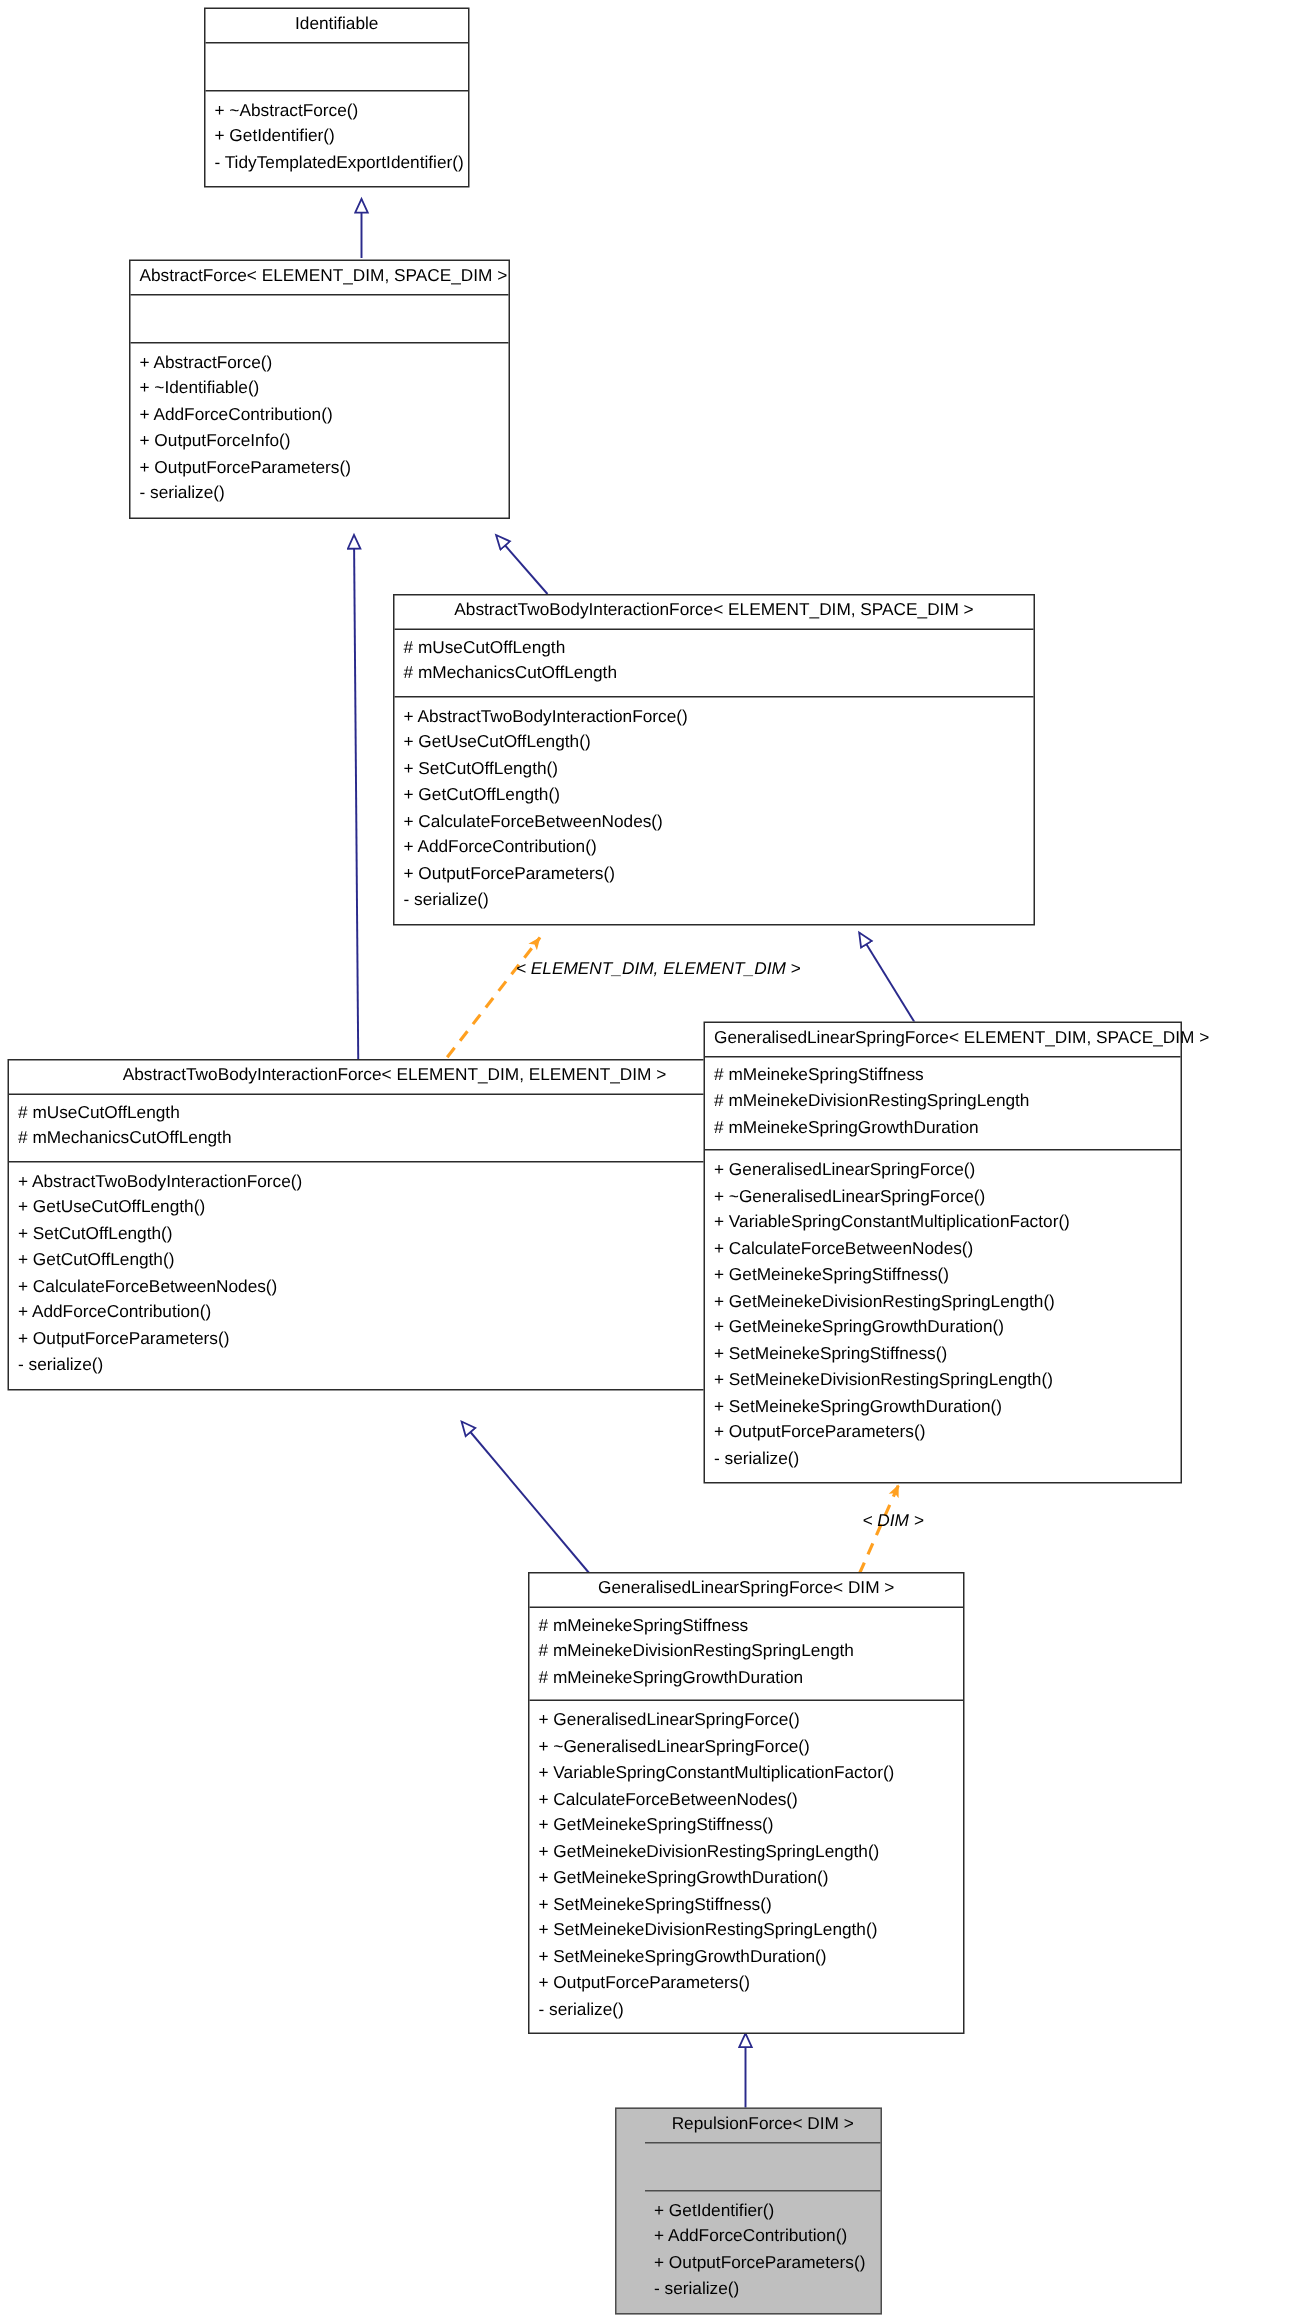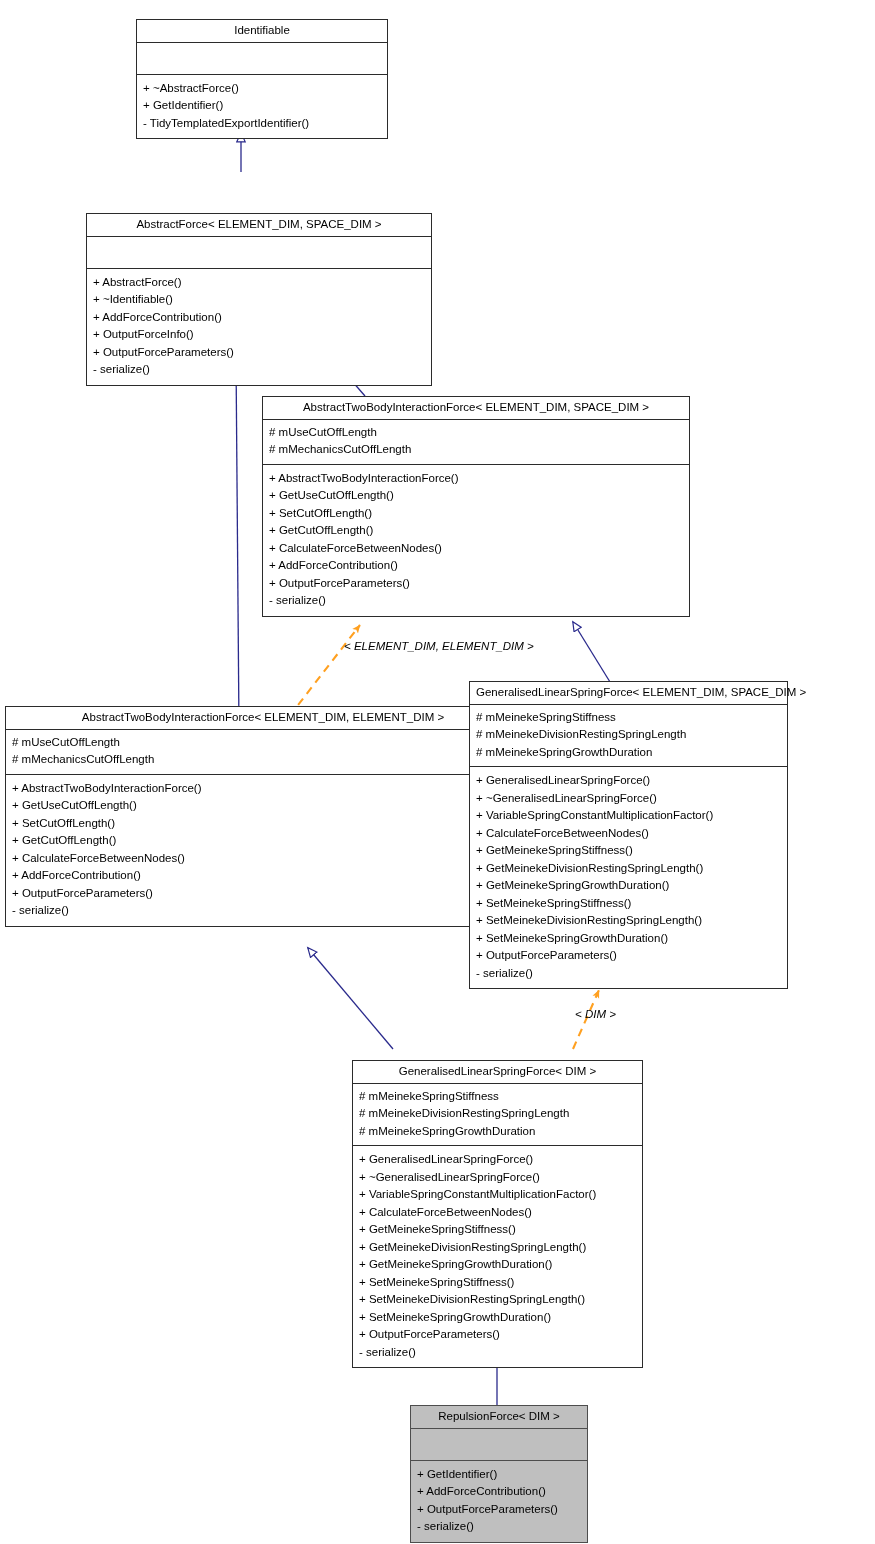--- a/index.html
+++ b/index.html
@@ -30,20 +30,21 @@
     box-sizing: border-box;
     background: #ffffff;
     border: 1px solid #2b2b2b;
     font-size: 11.5px;
     line-height: 1.0;
     color: #000000;
   }
   .node.highlight {
     background: #bfbfbf;
     border: 1px solid #4d4d4d;
+    padding-left: 19px;
   }
   .node .title {
     text-align: center;
     padding: 5px 6px 5px 6px;
     white-space: nowrap;
     border-bottom: 1px solid #2b2b2b;
     font-size: 11.5px;
   }
   .node.highlight .title { border-bottom: 1px solid #4d4d4d; }
   .node .attrs {
@@ -111,31 +112,31 @@
 
     <g>
       <line x1="281" y1="727" x2="360" y2="625" stroke="#ffa020" stroke-width="2.1" stroke-dasharray="8,6" marker-end="url(#solid-arrow)"></line>
     </g>
 
     <g>
       <line x1="573" y1="1049" x2="599" y2="990" stroke="#ffa020" stroke-width="2.1" stroke-dasharray="8,6" marker-end="url(#solid-arrow)"></line>
     </g>
   </svg>
 
-  <div class="node" style="left:136px; top:5px; width:252px;margin-top:14px;">
+  <div class="node" style="left:136px; top:5px; width:177px;">
     <div class="title">Identifiable</div>
     <div class="attrs" style="height:22px;"></div>
     <div class="ops">
       <div class="row">+ ~AbstractForce()</div>
       <div class="row">+ GetIdentifier()</div>
       <div class="row">- TidyTemplatedExportIdentifier()</div>
     </div>
   </div>
 
-  <div class="node" style="left:86px; top:173px; width:346px;margin-top:40px;">
+  <div class="node" style="left:86px; top:173px; width:254px;">
     <div class="title">AbstractForce&lt; ELEMENT_DIM, SPACE_DIM &gt;</div>
     <div class="attrs" style="height:22px;"></div>
     <div class="ops">
       <div class="row">+ AbstractForce()</div>
       <div class="row">+ ~Identifiable()</div>
       <div class="row">+ AddForceContribution()</div>
       <div class="row">+ OutputForceInfo()</div>
       <div class="row">+ OutputForceParameters()</div>
       <div class="row">- serialize()</div>
     </div>
@@ -197,21 +198,21 @@
       <div class="row">+ SetMeinekeSpringStiffness()</div>
       <div class="row">+ SetMeinekeDivisionRestingSpringLength()</div>
       <div class="row">+ SetMeinekeSpringGrowthDuration()</div>
       <div class="row">+ OutputForceParameters()</div>
       <div class="row">- serialize()</div>
     </div>
   </div>
 
   <div class="edgelabel" style="left:575px; top:1008px;">&lt; DIM &gt;</div>
 
-  <div class="node" style="left:352px; top:1048px; width:291px;margin-top:12px;">
+  <div class="node" style="left:352px; top:1048px; width:291px;">
     <div class="title">GeneralisedLinearSpringForce&lt; DIM &gt;</div>
     <div class="attrs">
       <div class="row"># mMeinekeSpringStiffness</div>
       <div class="row"># mMeinekeDivisionRestingSpringLength</div>
       <div class="row"># mMeinekeSpringGrowthDuration</div>
     </div>
     <div class="ops">
       <div class="row">+ GeneralisedLinearSpringForce()</div>
       <div class="row">+ ~GeneralisedLinearSpringForce()</div>
       <div class="row">+ VariableSpringConstantMultiplicationFactor()</div>

